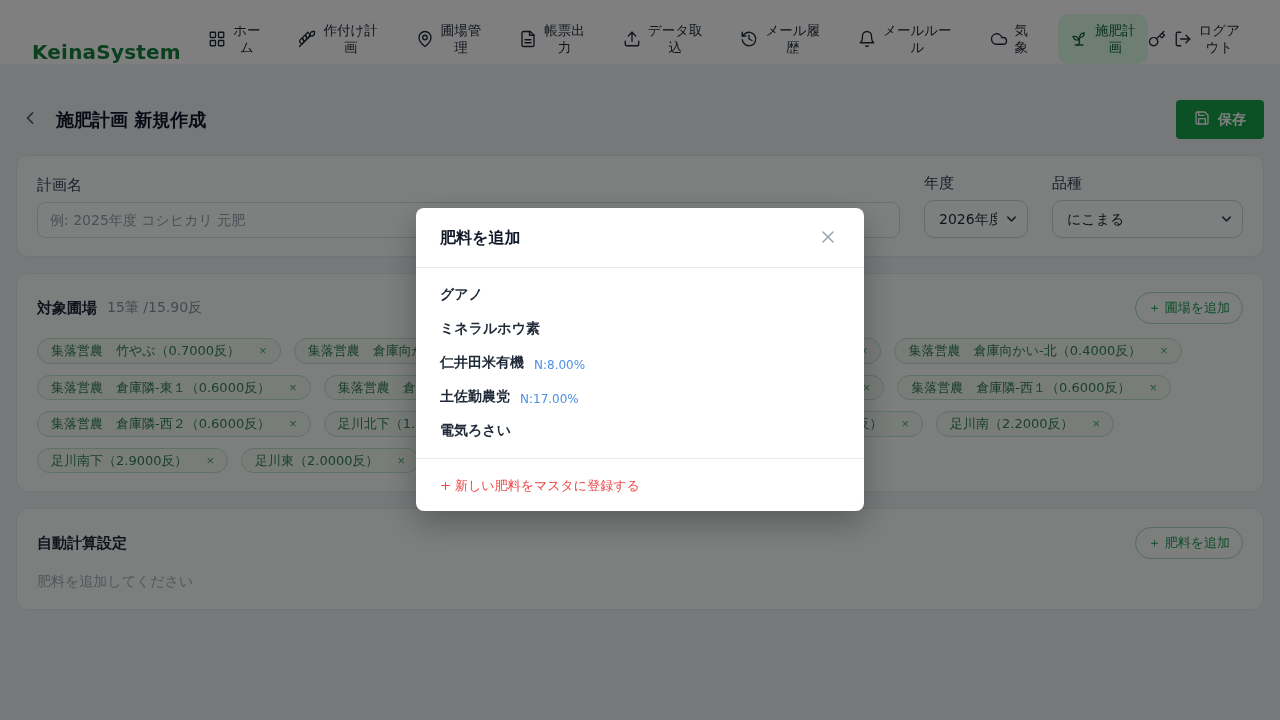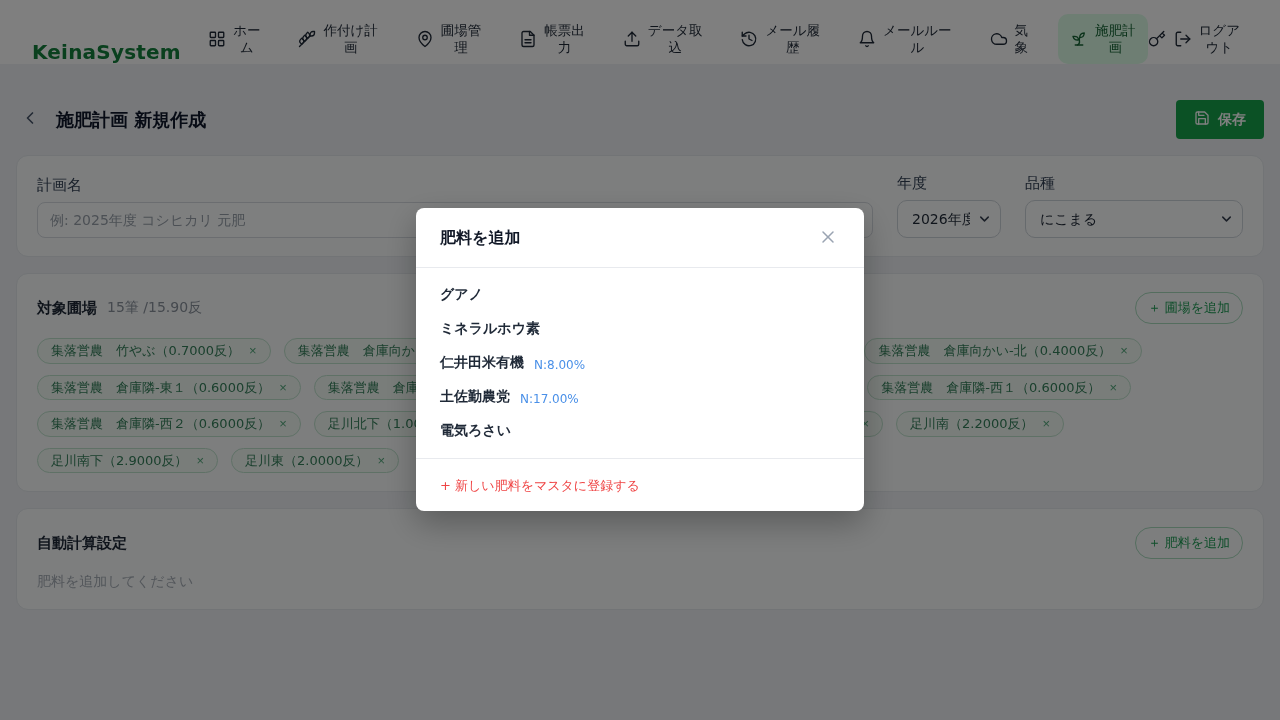--- a/index.html
+++ b/index.html
@@ -34,29 +34,29 @@
   .form-row{display:flex; gap:24px; align-items:flex-end;}
   .field{display:flex; flex-direction:column;}
   .field.grow{flex:1;}
   .field-label{font-size:15px; color:#334155; margin-bottom:7px;}
   .text-input{height:36px; border:1px solid #d6dbe1; border-radius:8px; background:#fdfefe; padding:0 12px; font-size:14px; color:#1f2937; font-family:inherit; outline:none;}
   .text-input::placeholder{color:#98a1ab;}
   .select-wrap{position:relative;}
   .select-wrap select{appearance:none; -webkit-appearance:none; height:38px; border:1px solid #cdd4da; border-radius:10px; background:#fdfefe; font-size:14px; color:#1f2937; font-family:inherit; padding:0 30px 0 14px; outline:none; cursor:pointer; width:100%;}
   .select-wrap .chev{position:absolute; right:9px; top:50%; transform:translateY(-50%); pointer-events:none; color:#374151; display:flex;}
   .w-year{width:104px;}
-  .w-variety{width:218px;}
+  .w-variety{width:191px;}
 
   .section-head{display:flex; align-items:center; margin-bottom:14px;}
   .section-title{font-size:15px; font-weight:700; color:#1f2937;}
   .section-count{font-size:14px; color:var(--muted); margin-left:10px;}
   .outline-btn{margin-left:auto; background:transparent; border:1px solid #a9dbbd; color:#1f9d55; border-radius:16px; font-size:13px; padding:6px 12px; cursor:pointer; white-space:nowrap;}
 
   .chips{display:flex; flex-wrap:wrap; gap:11px 13px;}
-  .chip{display:inline-flex; align-items:center; gap:9px; background:var(--chip-bg); border:1px solid var(--chip-border); color:var(--chip-text); border-radius:999px; padding:3px 13px; font-size:13px; line-height:1.35;}
+  .chip{display:inline-flex; align-items:center; gap:19px; background:var(--chip-bg); border:1px solid var(--chip-border); color:var(--chip-text); border-radius:999px; padding:3px 13px; font-size:13px; line-height:1.35;}
   .chip .chip-x{background:none; border:none; color:#53a97c; font-size:13px; cursor:pointer; line-height:1; padding:0;}
 
   .empty-text{font-size:14px; color:#a7aeb6; margin-top:14px;}
 
   
   .overlay{position:fixed; inset:0; background:rgba(0,0,0,0.5); z-index:40;}
   .modal{position:fixed; left:50%; transform:translateX(-50%); top:208px; width:448px; background:#ffffff; border-radius:8px; box-shadow:0 12px 32px rgba(0,0,0,.28); z-index:50; overflow:hidden;}
   .modal-head{display:flex; align-items:center; justify-content:space-between; padding:17px 24px 15px 24px; border-bottom:1px solid var(--divider);}
   .modal-title{font-size:16px; font-weight:700; color:#111827;}
   .modal-close{background:none; border:none; color:#9aa4b2; cursor:pointer; display:flex; padding:2px;}

